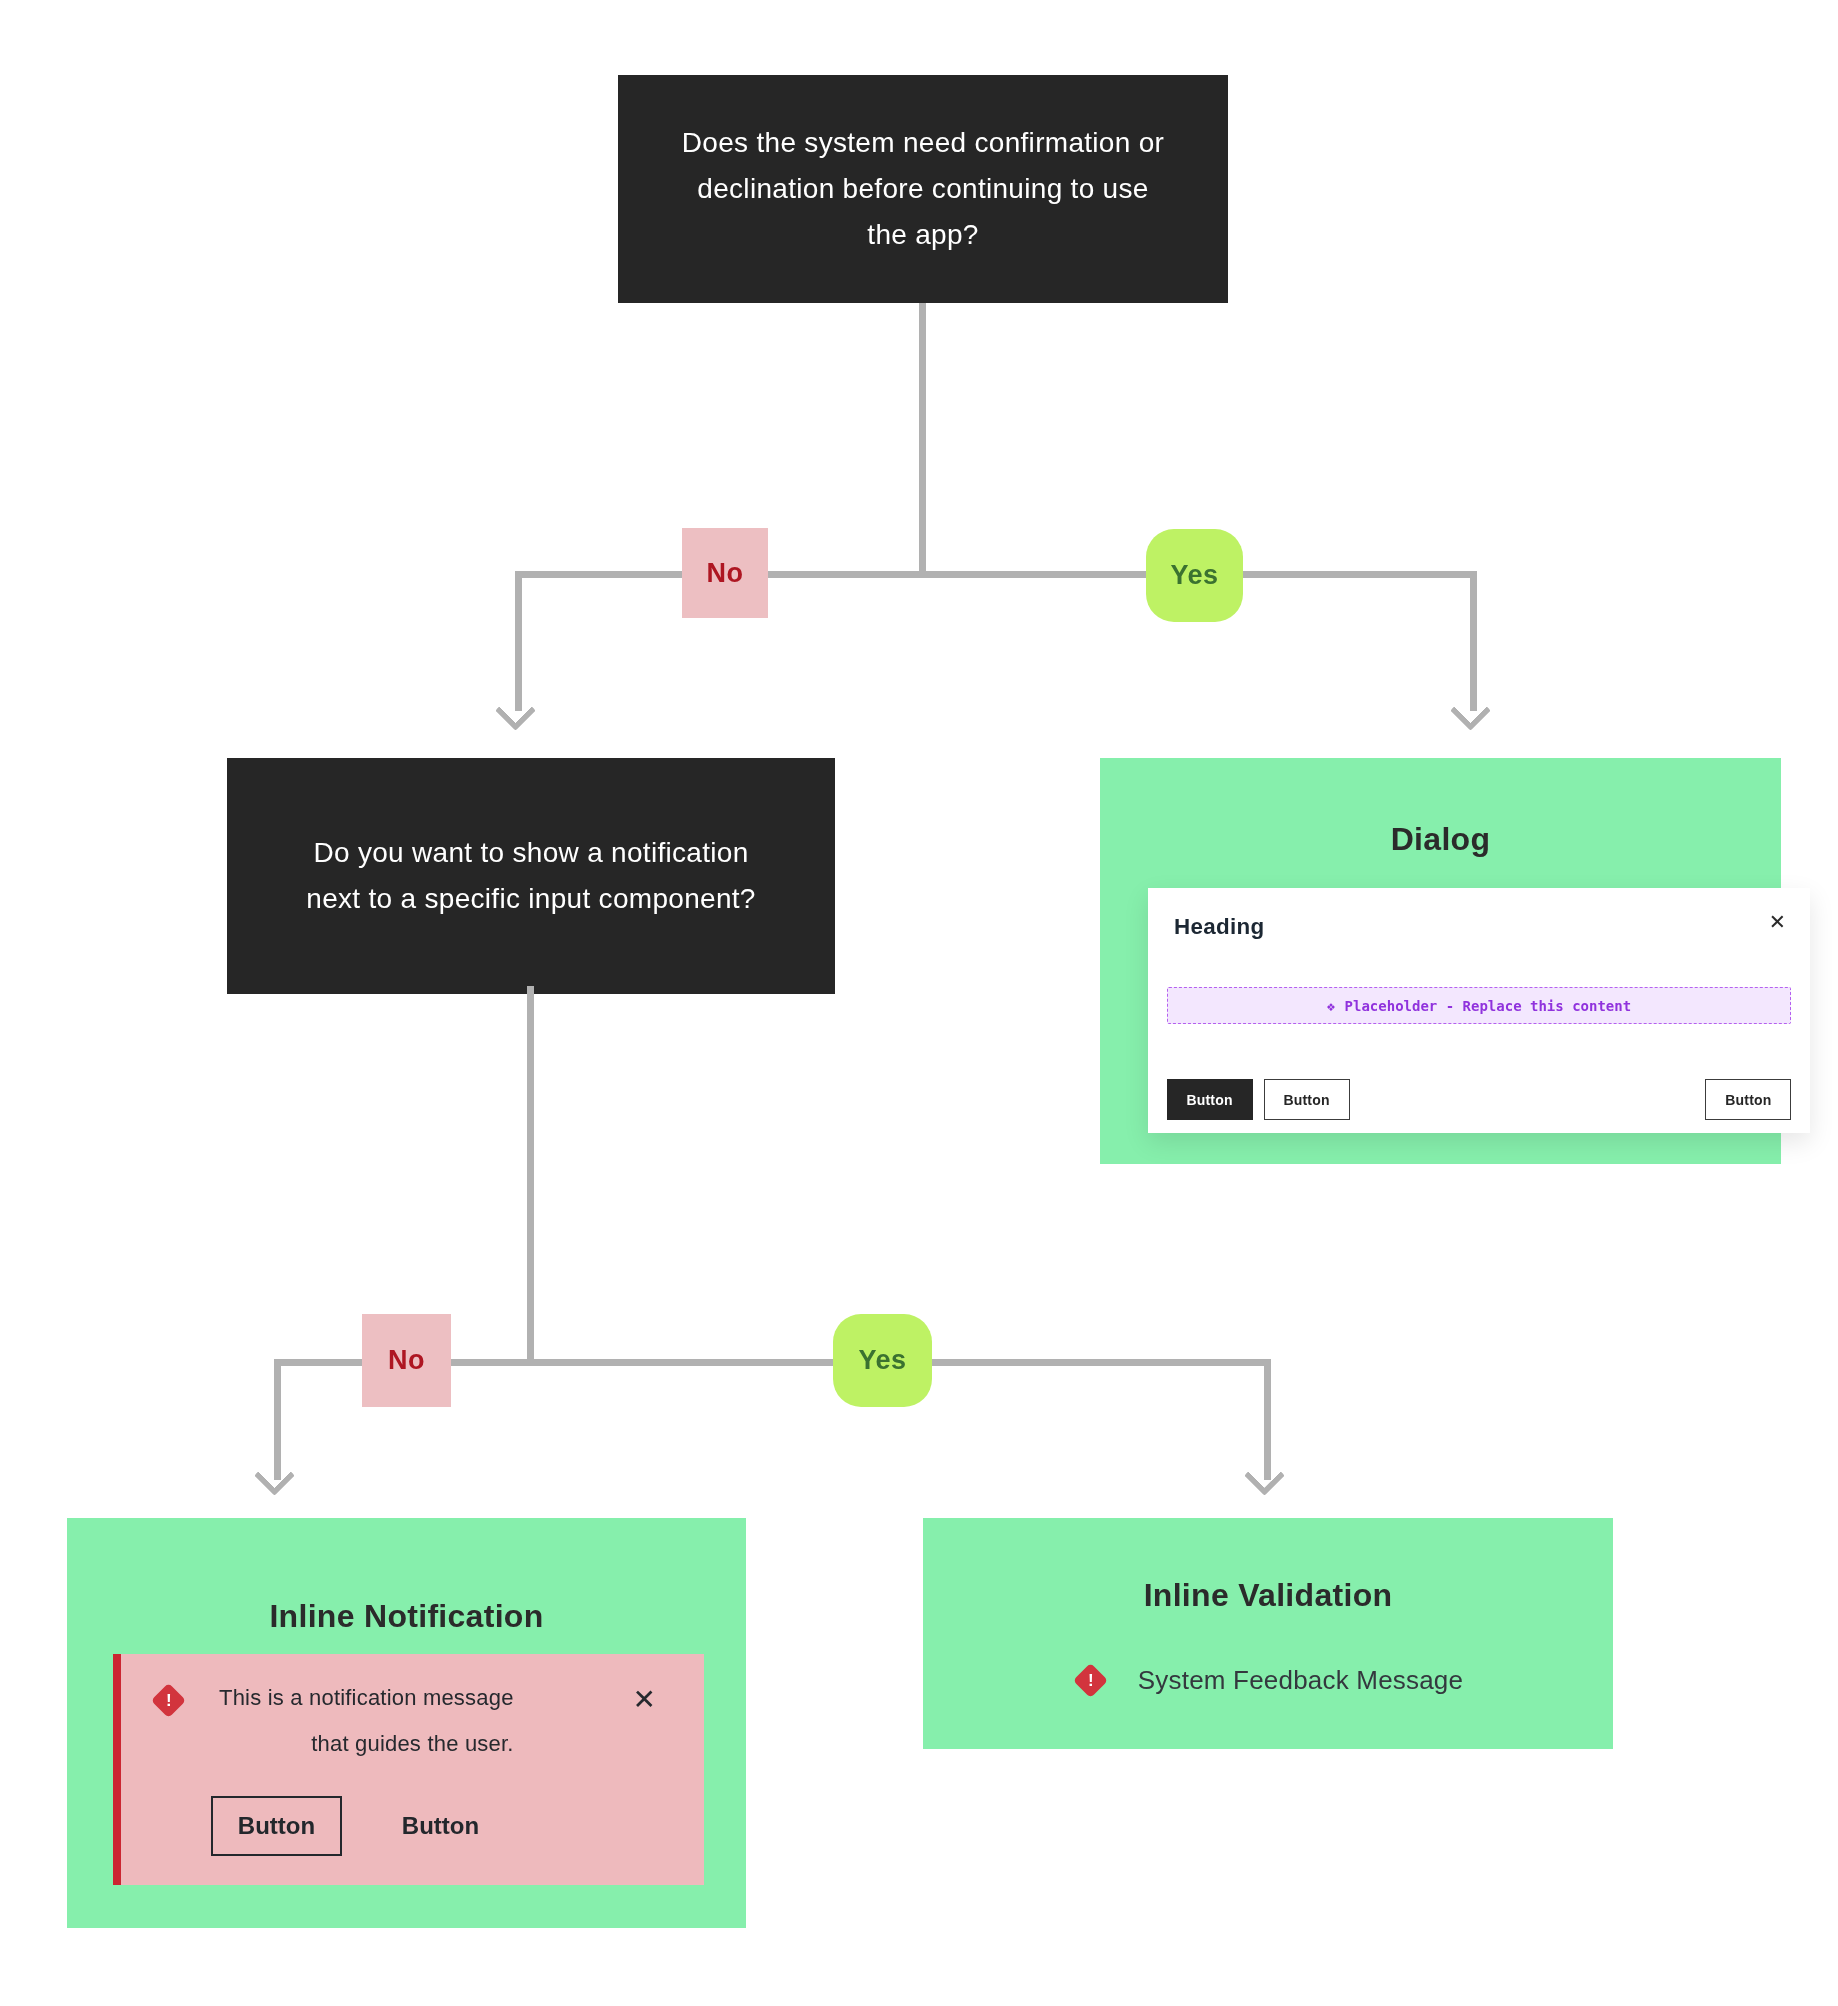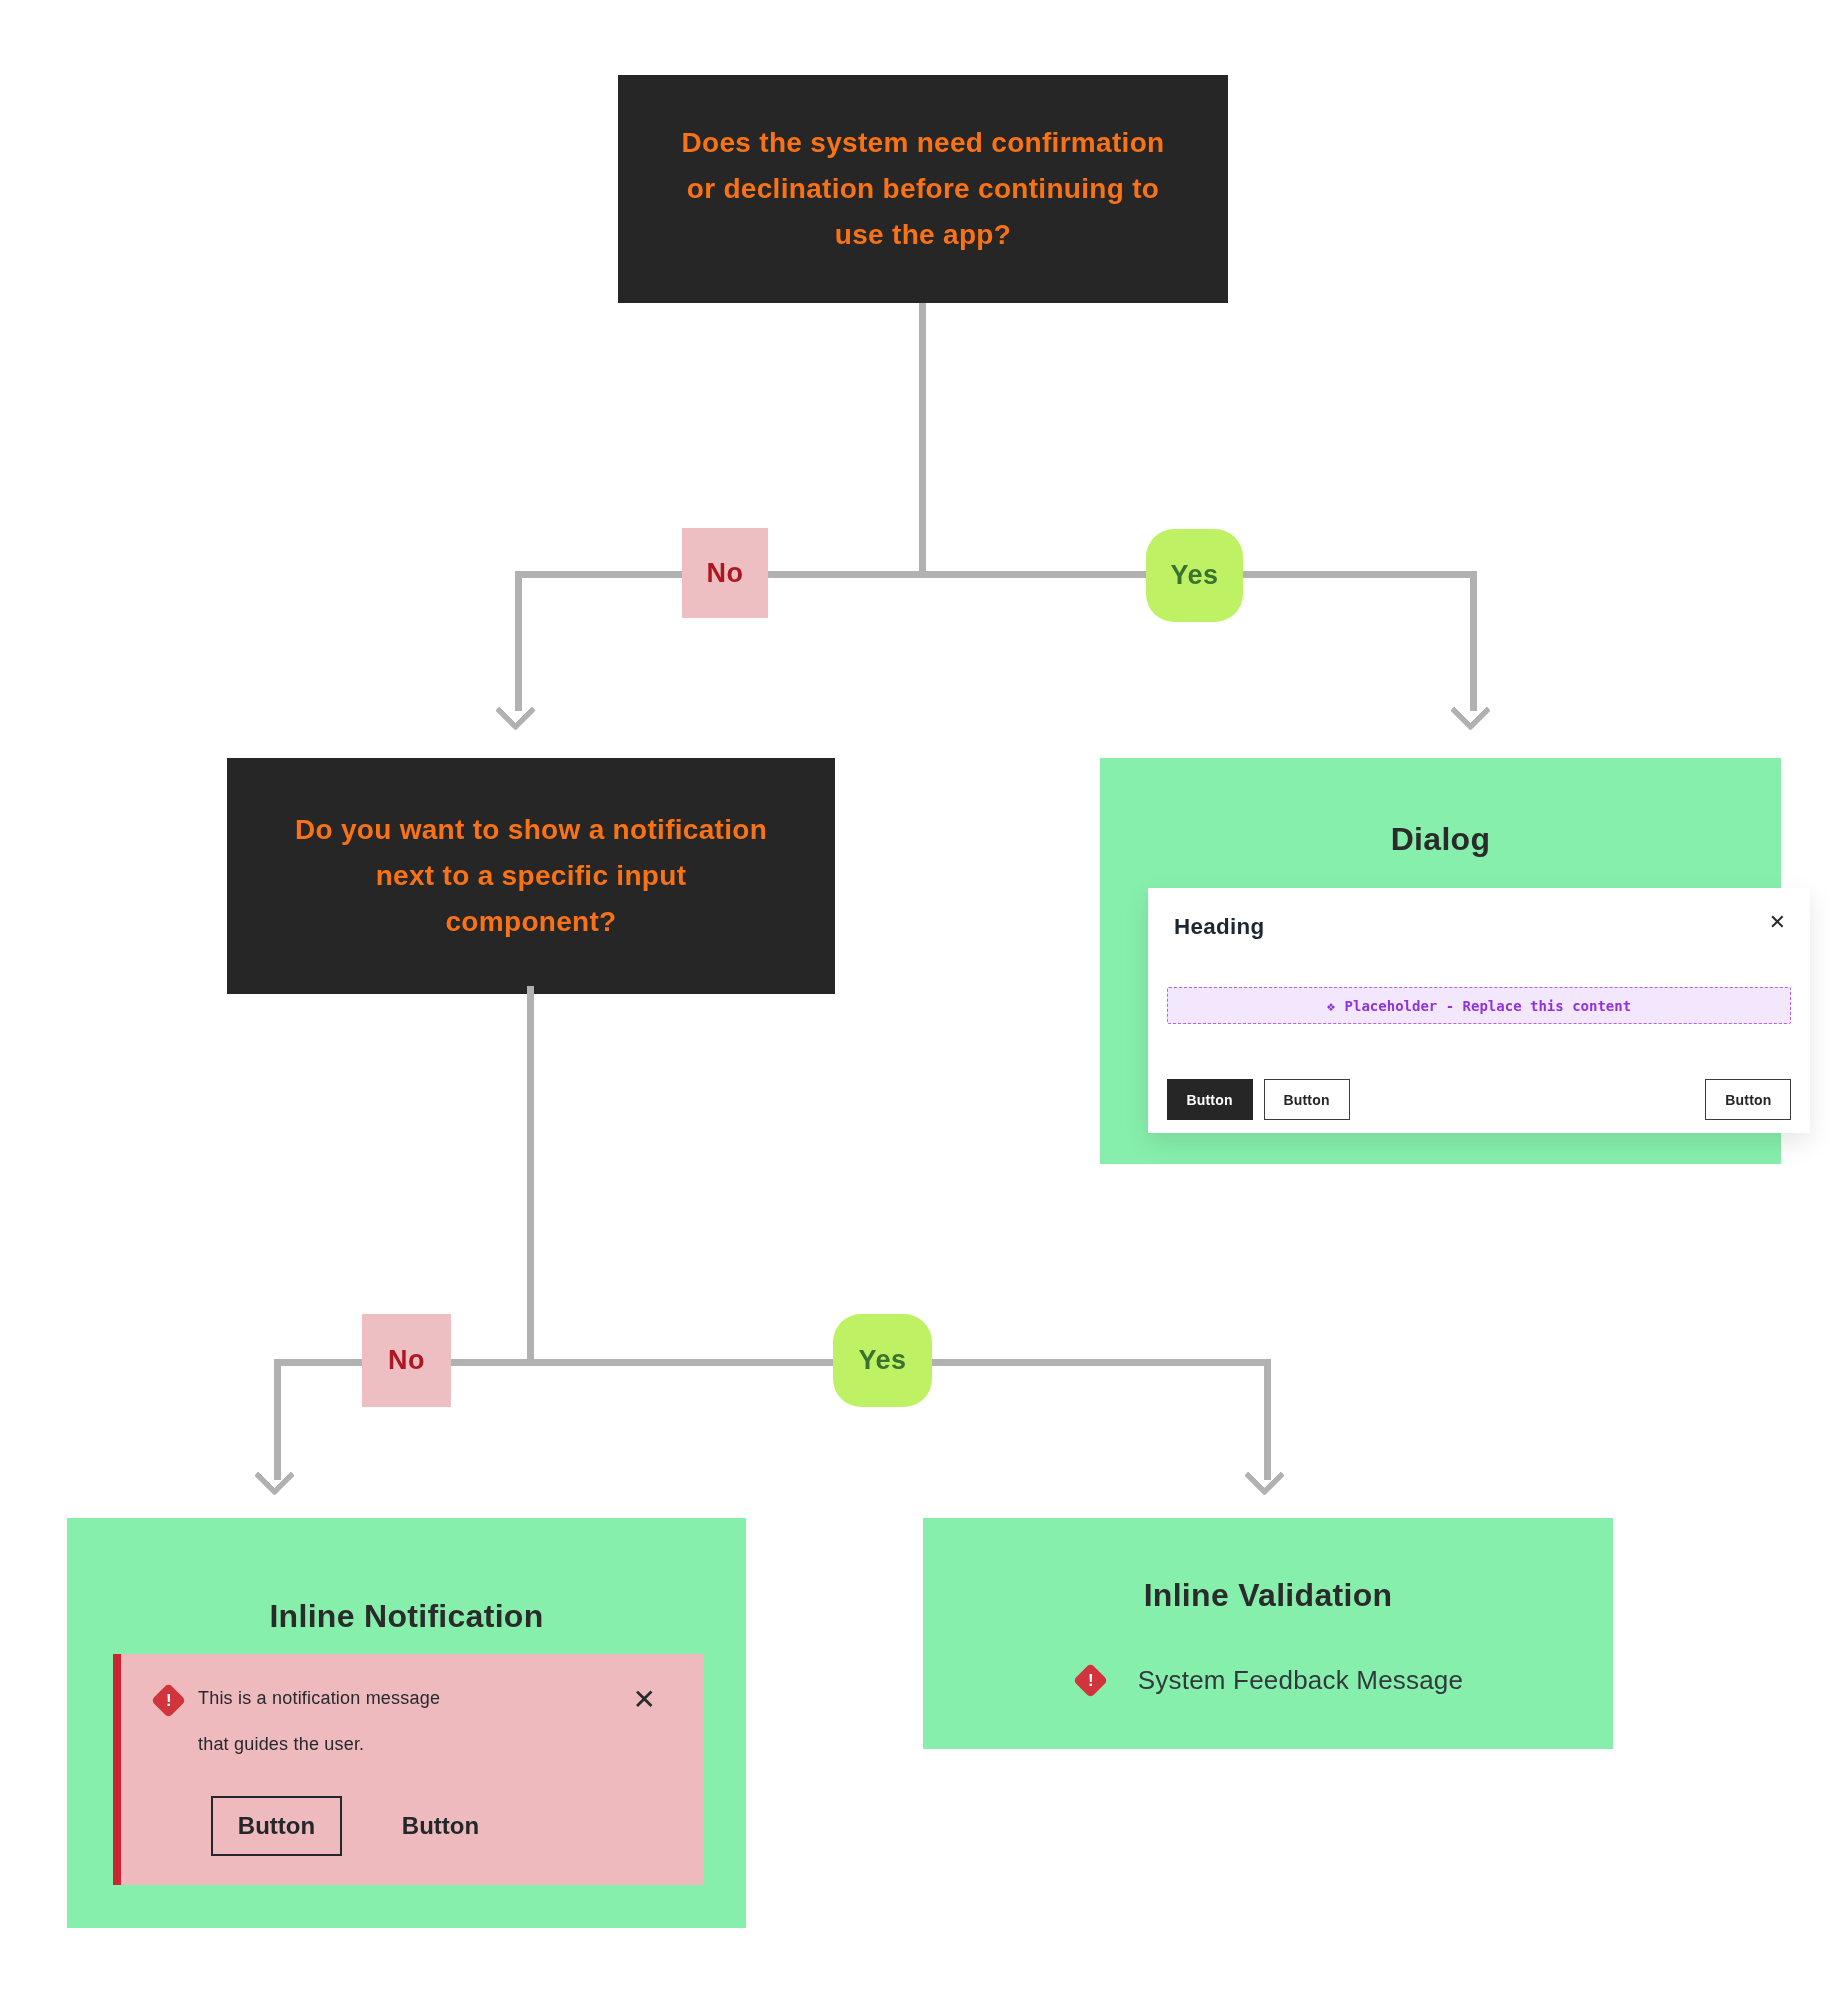--- a/index.html
+++ b/index.html
@@ -9,23 +9,23 @@
   }
   
   .line{position:absolute;background:#b1b1b1;}
   .chevron{
     position:absolute;width:23px;height:23px;
     border-right:6.5px solid #b1b1b1;border-bottom:6.5px solid #b1b1b1;
     border-radius:2.8px;transform:rotate(45deg);
   }
   
   .dark-box{
-    position:absolute;background:#262626;color:#f97316;
+    position:absolute;background:#262626;color:#ffffff;
     display:flex;align-items:center;justify-content:center;text-align:center;
-    font-weight:bold;font-size:28px;line-height:46px;letter-spacing:0.3px;
+    font-weight:normal;font-size:28px;line-height:46px;letter-spacing:0.3px;
     padding:8px 63px;box-sizing:border-box;
   }
   
   .chip{
     position:absolute;display:flex;align-items:center;justify-content:center;
     font-weight:bold;font-size:27px;letter-spacing:0.5px;
   }
   .chip.no{background:#edbfc2;color:#ae1622;}
   .chip.yes{background:#bef264;color:#3b7230;border-radius:28px;}
   
@@ -67,22 +67,22 @@
     position:absolute;background:#eebabd;border-left:8.4px solid #cb2531;box-sizing:border-box;
   }
   .warn-diamond{
     position:absolute;width:25px;height:25px;background:#d2343d;border-radius:4.7px;
     transform:rotate(45deg);display:flex;align-items:center;justify-content:center;
   }
   .warn-diamond span{
     transform:rotate(-45deg);color:#ffffff;font-weight:bold;font-size:17px;line-height:1;
   }
   .notif-msg{
-    position:absolute;left:77px;top:20.5px;
-    font-size:18px;font-weight:400;color:#26292e;line-height:46px;letter-spacing:0.2px;
+    position:absolute;left:98px;top:20.5px;
+    font-size:22px;font-weight:400;color:#26292e;line-height:46px;letter-spacing:0.2px;text-align:right;
   }
   .notif-close{
     position:absolute;right:48px;top:32px;font-size:28px;color:#26292e;line-height:1;
   }
   .btn-outline-lg{
     position:absolute;left:90px;top:142px;width:131px;height:60px;
     border:2.8px solid #23272c;color:#23272c;background:transparent;
     display:flex;align-items:center;justify-content:center;
     font-weight:bold;font-size:24px;box-sizing:border-box;
   }

